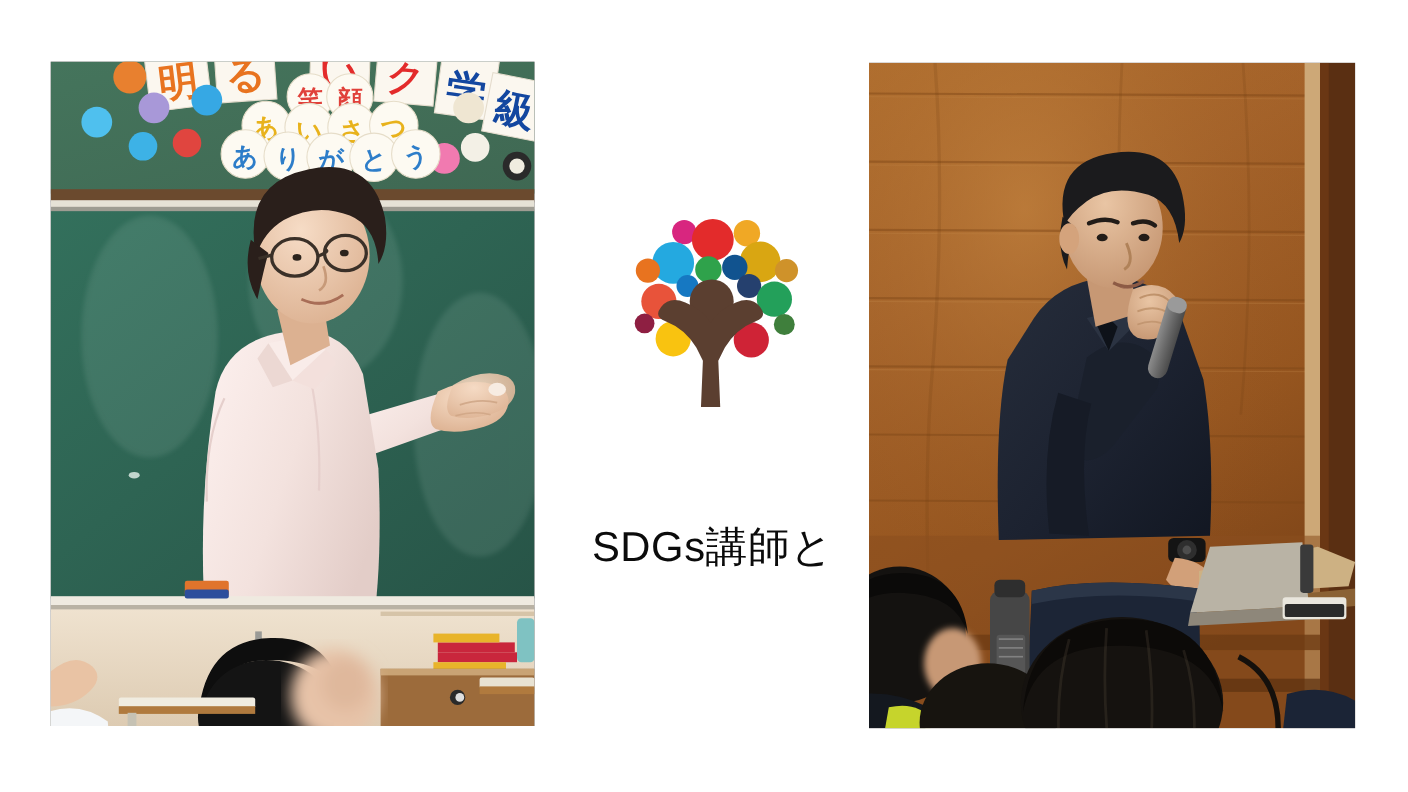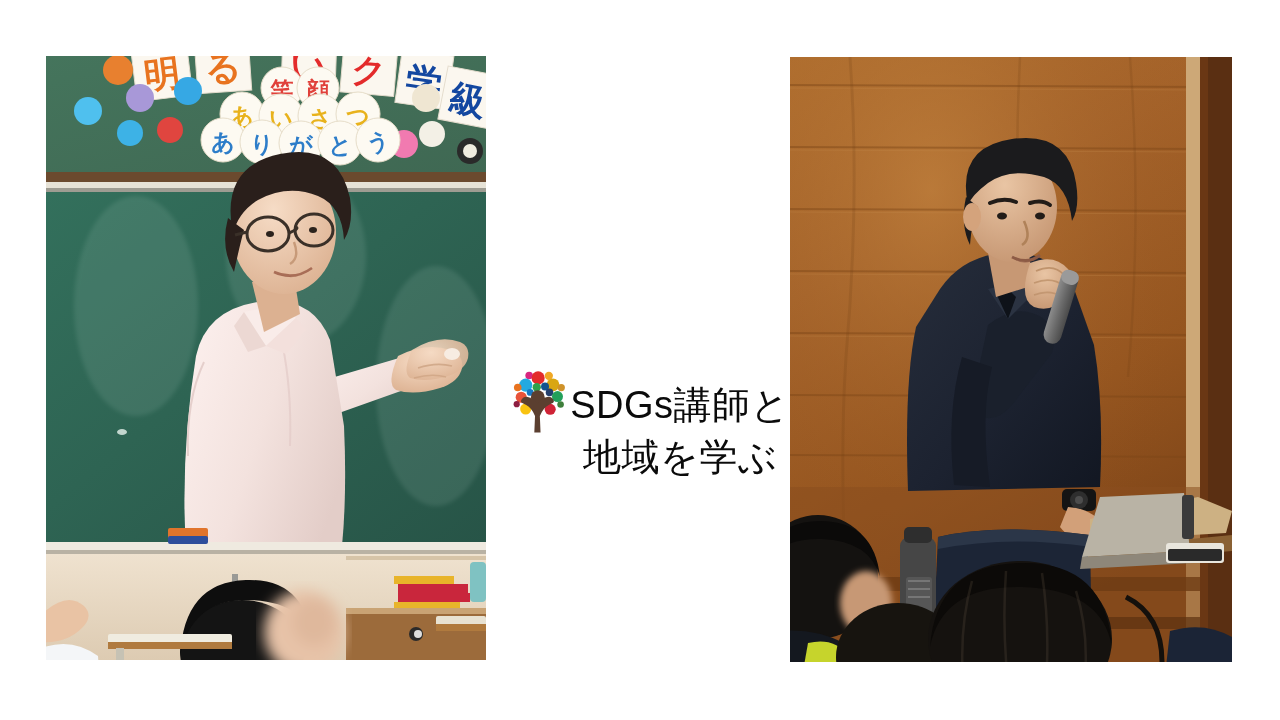--- a/index.html
+++ b/index.html
@@ -28,25 +28,27 @@
     background: #888;
   }
   #photo-left  { left: 46px;  top: 56px; width: 440px; height: 604px; }
   #photo-right { left: 790px; top: 57px; width: 442px; height: 605px; }
   .photo svg { display: block; width: 100%; height: 100%; }
 
   
   #center-block {
     position: absolute;
     left: 506px;
-    top: 204px;
+    top: 182px;
     width: 284px;
     height: 380px;
     display: flex;
+    flex-direction: column;
     align-items: center;
+    gap: 28px;
   }
   #logo-mark {
     width: 186px;
     height: 176px;
     margin-top: 12px;
   }
   #logo-mark svg { display: block; width: 100%; height: 100%; }
 
   #caption {
     margin-top: 74px;
@@ -313,21 +315,20 @@
                    q10 -17 28 -24
                    q11 -4 4 -13
                    q-8 -10 -22 -4
                    q-16 6 -24 20 Z"></path>
         </g>
       </svg>
     </div>
 
     <div id="caption">
       <span class="cap-line">SDGs講師と</span>
-      <span class="cap-line">地域を学ぶ</span>
     </div>
   </div>
 
   <div class="photo" id="photo-right">
     <svg viewBox="0 0 442 605" preserveAspectRatio="xMidYMid slice" role="img">
       <defs>
         <linearGradient id="woodG" x1="0" y1="0" x2="0.4" y2="1">
           <stop offset="0%" stop-color="#b2702f"></stop>
           <stop offset="35%" stop-color="#a5632a"></stop>
           <stop offset="70%" stop-color="#95551f"></stop>

